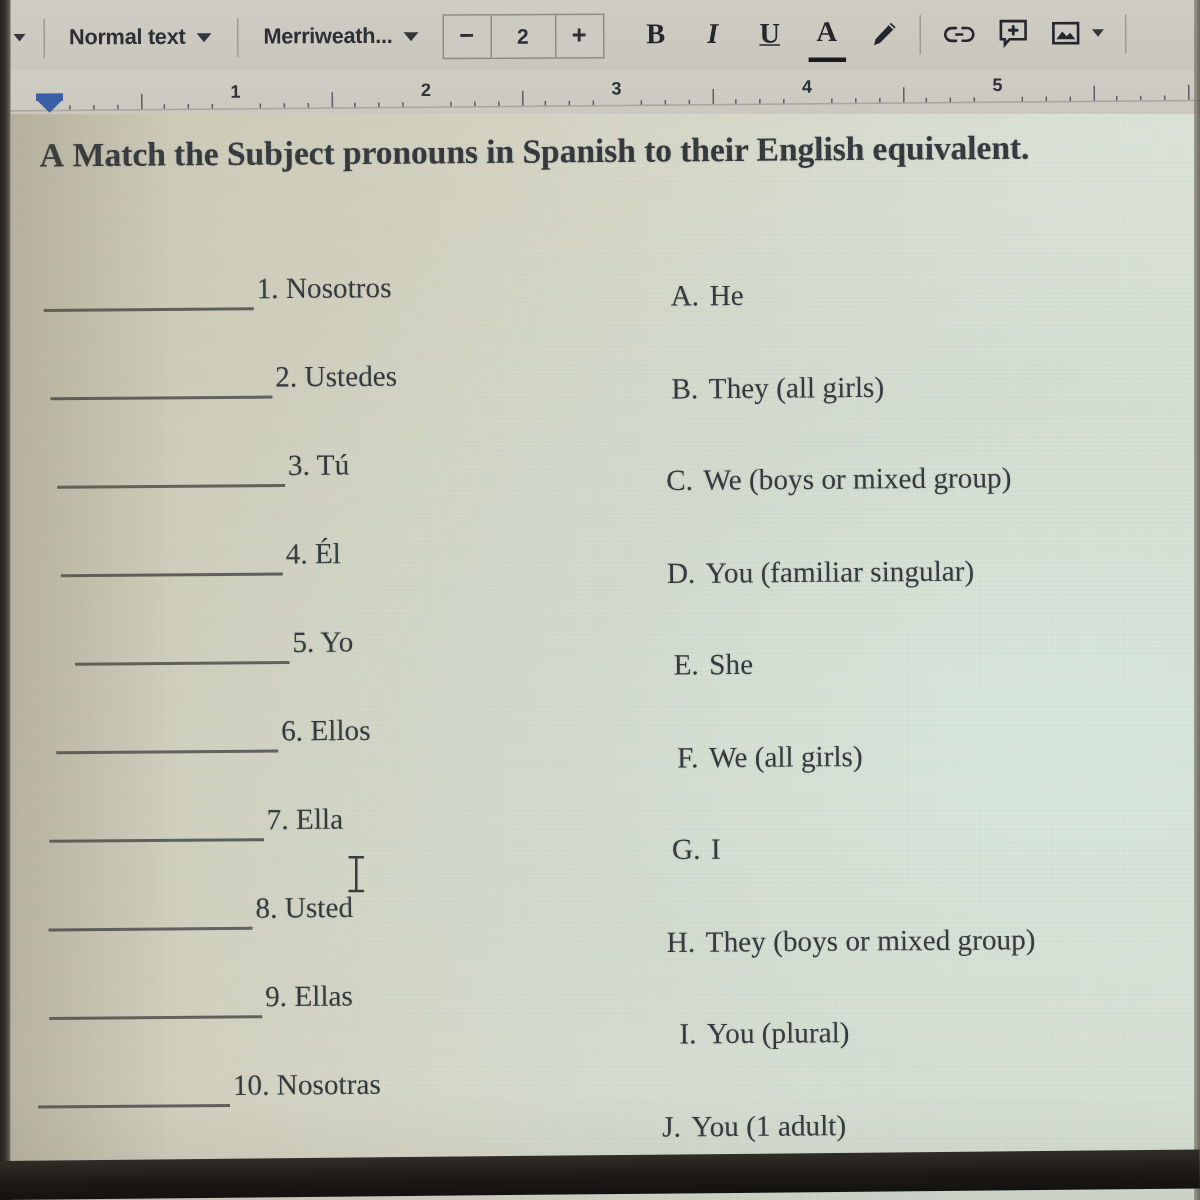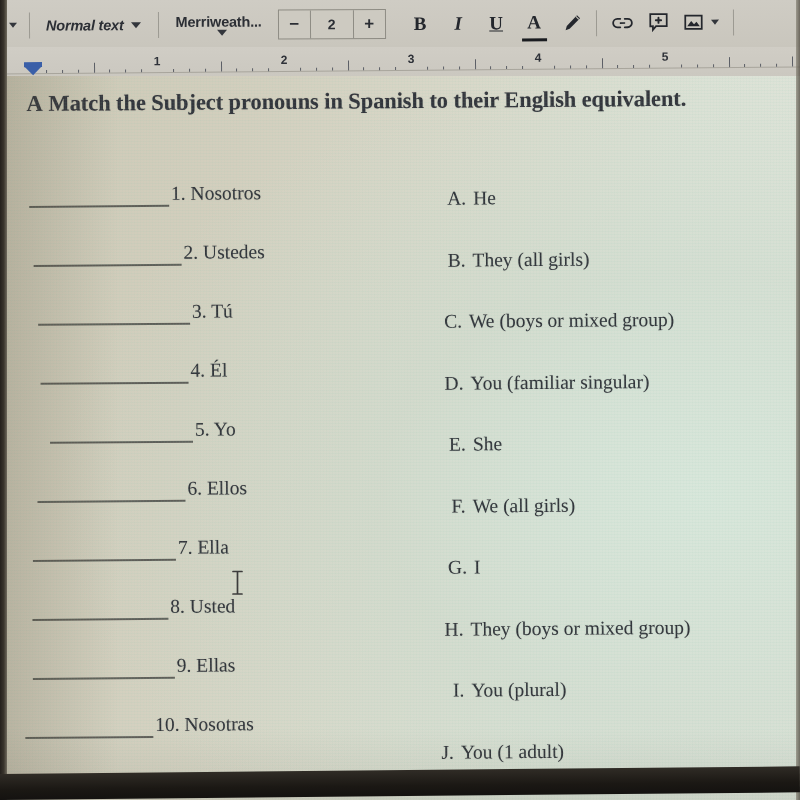--- a/index.html
+++ b/index.html
@@ -90,22 +90,22 @@
   .tb-label {
     font-size: 14.5px;
     font-weight: 600;
     letter-spacing: -0.2px;
     color: #2c2f35;
     white-space: nowrap;
   }
   .zoom-stub {
     margin-left: 2px;
   }
-  .style-box { margin-left: 16px; font-style: italic; }
-  .font-box  { margin-left: 17px; flex-direction: column; }
+  .style-box { margin-left: 16px; }
+  .font-box  { margin-left: 17px; }
 
   .size-stepper {
     display: flex;
     align-items: center;
     border: 1px solid #8e8c84;
     height: 28px;
     margin-left: 16px;
     background: #cdcac1;
   }
   .size-btn {

